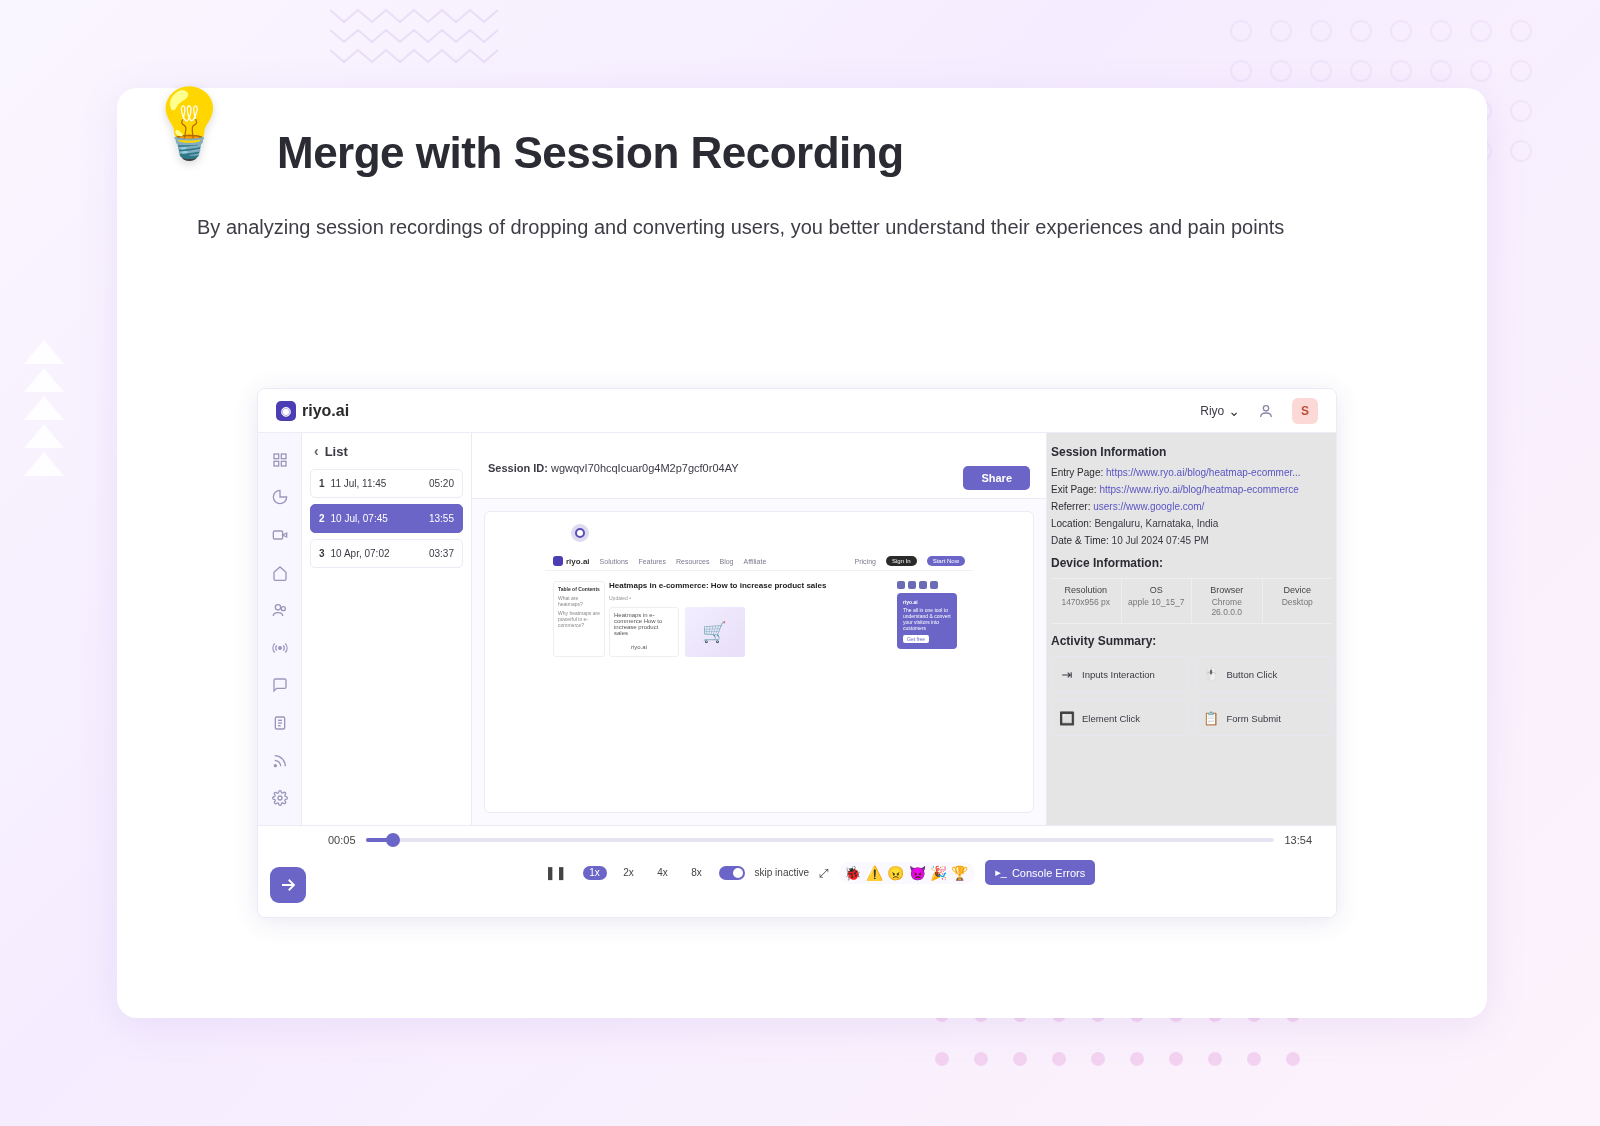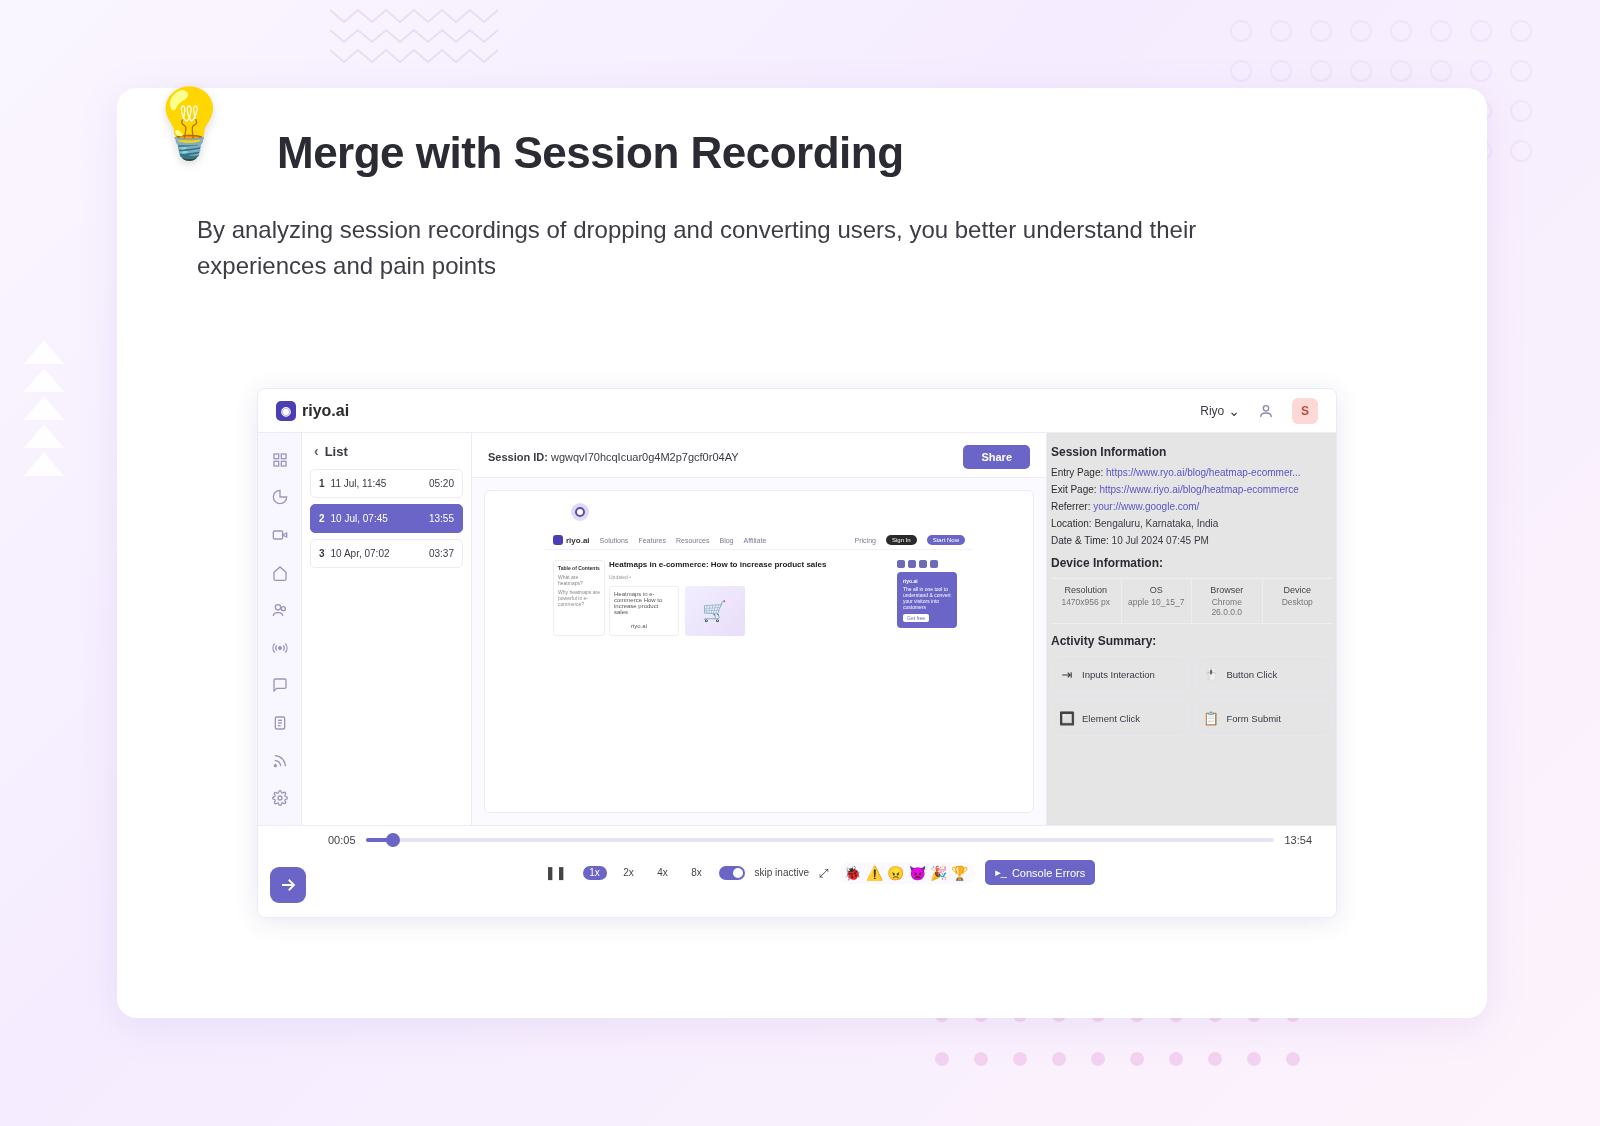--- a/index.html
+++ b/index.html
@@ -80,21 +80,21 @@
   .heading {
     margin-left: 100px;
     font-size: 44px;
     font-weight: 800;
     color: #2b2b33;
     letter-spacing: -0.5px;
   }
   .subheading {
     margin-top: 34px;
     margin-left: 20px;
-    font-size: 24px;
+    font-size: 20px;
     line-height: 1.5;
     color: #3d3d46;
     max-width: 1100px;
   }
 
   
   .app {
     position: absolute;
     left: 140px;
     top: 300px;
@@ -166,20 +166,21 @@
     background:#fff;
   }
   .session-id { font-size: 11px; color:#3a3a44; }
   .session-id b { font-weight:700; }
   .share-btn {
     margin-left:auto;
     background:#6b65c8; color:#fff;
     padding: 6px 18px; border-radius:5px;
     font-size:11px; font-weight:600;
     border:none;
+    margin-top:21px;
   }
   .preview-frame {
     flex:1; margin: 12px; background:#fff;
     border:1px solid #eceaf4; border-radius:6px;
     position:relative; overflow:hidden;
   }
   .cursor-dot { position:absolute; left:90px; top:16px; width:10px; height:10px; background:#fff; border:2px solid #5a4db3; border-radius:50%; box-shadow: 0 0 0 4px rgba(90,77,179,0.2); }
   .mini-page {
     position:absolute; left:60px; right:60px; top:40px; bottom:10px;
     background:#fff;
@@ -538,21 +539,21 @@
               </div>
             </div>
           </div>
         </div>
       </div>
 
       <div class="right-panel">
         <div class="section-title">Session Information</div>
         <div class="info-line"><span class="lbl">Entry Page:</span> <span class="link">https://www.ryo.ai/blog/heatmap-ecommer...</span></div>
         <div class="info-line"><span class="lbl">Exit Page:</span> <span class="link">https://www.riyo.ai/blog/heatmap-ecommerce</span></div>
-        <div class="info-line"><span class="lbl">Referrer:</span> <span class="link">your://www.google.com/</span></div>
+        <div class="info-line"><span class="lbl">Referrer:</span> <span class="link">users://www.google.com/</span></div>
         <div class="info-line"><span class="lbl">Location:</span> <span>Bengaluru, Karnataka, India</span></div>
         <div class="info-line"><span class="lbl">Date &amp; Time:</span> <span>10 Jul 2024 07:45 PM</span></div>
 
         <div class="section-title" style="margin-top:10px">Device Information:</div>
         <div class="device-grid">
           <div class="device-col">
               <div class="dh">Resolution</div>
               <div class="dv">1470x956 px</div>
             </div>
           <div class="device-col">

